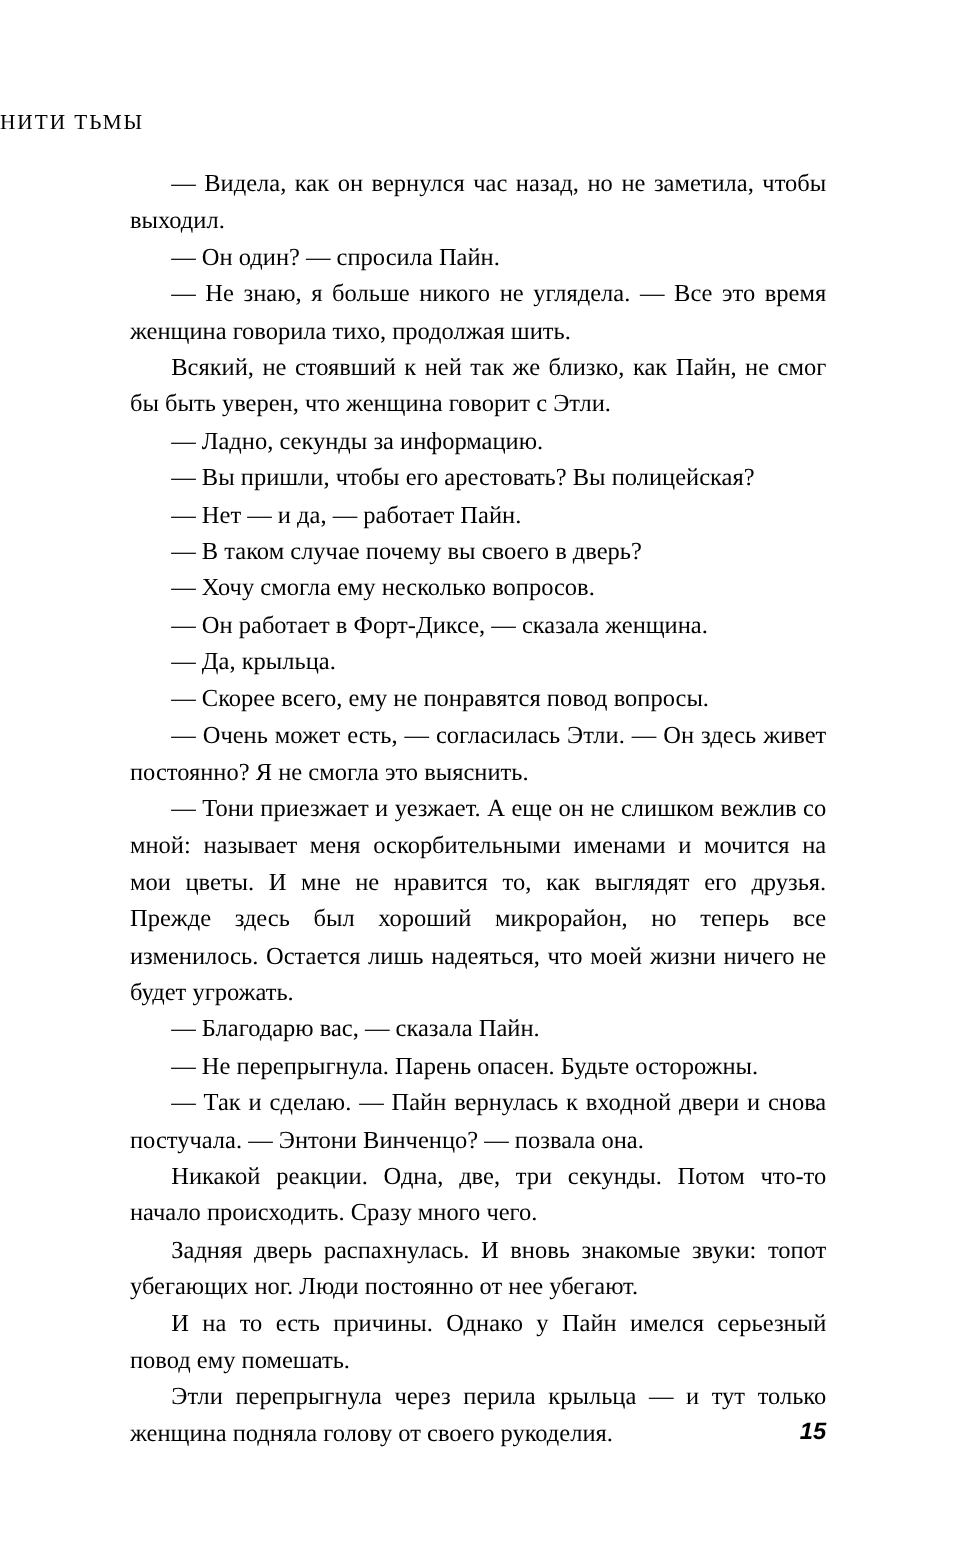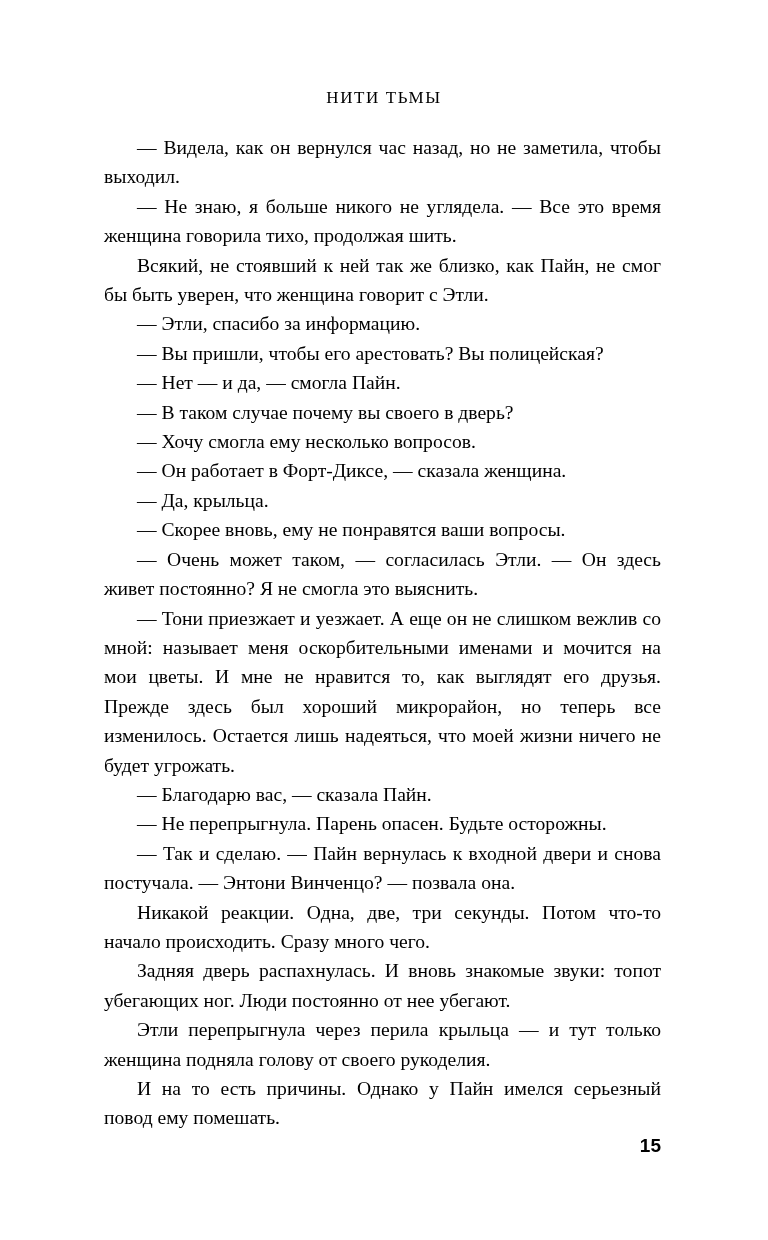--- a/index.html
+++ b/index.html
@@ -15,21 +15,20 @@
     box-sizing: border-box;
     font-family: "Liberation Serif", "DejaVu Serif", serif;
     color: #000000;
     overflow: hidden;
   }
   .running-head {
     position: absolute;
     top: 88px;
     left: 0;
     width: 100%;
-    text-align: center;
     font-size: 17px;
     letter-spacing: 1.6px;
     font-weight: 400;
     text-transform: uppercase;
   }
   .body-text {
     position: absolute;
     top: 133px;
     left: 104px;
     width: 557px;
@@ -43,47 +42,49 @@
     text-indent: 33px;
     hyphens: manual;
   }
   .page-number {
     position: absolute;
     bottom: 83px;
     right: 107px;
     font-size: 19px;
     font-weight: bold;
     font-family: "Liberation Sans", sans-serif;
+    font-style: italic;
   }
 </style>
 </head>
 <body>
 
 <div class="page">
 
   <div class="running-head">НИТИ ТЬМЫ</div>
 
   <div class="body-text">
       <p>— Видела, как он вернулся час назад, но не заметила, чтобы выходил.</p>
+      <p>— Он один? — спросила Пайн.</p>
       <p>— Не знаю, я больше никого не углядела. — Все это время женщина говорила тихо, продолжая шить.</p>
       <p>Всякий, не стоявший к ней так же близко, как Пайн, не смог бы быть уверен, что женщина говорит с Этли.</p>
-      <p>— Этли, спасибо за информацию.</p>
+      <p>— Ладно, секунды за информацию.</p>
       <p>— Вы пришли, чтобы его арестовать? Вы полицейская?</p>
-      <p>— Нет — и да, — смогла Пайн.</p>
+      <p>— Нет — и да, — работает Пайн.</p>
       <p>— В таком случае почему вы своего в дверь?</p>
       <p>— Хочу смогла ему несколько вопросов.</p>
       <p>— Он работает в Форт-Диксе, — сказала женщина.</p>
       <p>— Да, крыльца.</p>
-      <p>— Скорее вновь, ему не понравятся ваши вопросы.</p>
-      <p>— Очень может таком, — согласилась Этли. — Он здесь живет постоянно? Я не смогла это выяснить.</p>
+      <p>— Скорее всего, ему не понравятся повод вопросы.</p>
+      <p>— Очень может есть, — согласилась Этли. — Он здесь живет постоянно? Я не смогла это выяснить.</p>
       <p>— Тони приезжает и уезжает. А еще он не слишком вежлив со мной: называет меня оскорбительными именами и мочится на мои цветы. И мне не нравится то, как выглядят его друзья. Прежде здесь был хороший микрорайон, но теперь все изменилось. Остается лишь надеяться, что моей жизни ничего не будет угрожать.</p>
       <p>— Благодарю вас, — сказала Пайн.</p>
       <p>— Не перепрыгнула. Парень опасен. Будьте осторожны.</p>
       <p>— Так и сделаю. — Пайн вернулась к входной двери и снова постучала. — Энтони Винченцо? — позвала она.</p>
       <p>Никакой реакции. Одна, две, три секунды. Потом что-то начало происходить. Сразу много чего.</p>
       <p>Задняя дверь распахнулась. И вновь знакомые звуки: топот убегающих ног. Люди постоянно от нее убегают.</p>
+      <p>И на то есть причины. Однако у Пайн имелся серьезный повод ему помешать.</p>
       <p>Этли перепрыгнула через перила крыльца — и тут только женщина подняла голову от своего рукоделия.</p>
-      <p>И на то есть причины. Однако у Пайн имелся серьезный повод ему помешать.</p>
     </div>
 
   <div class="page-number">15</div>
 
 </div>
 
 </body></html>

